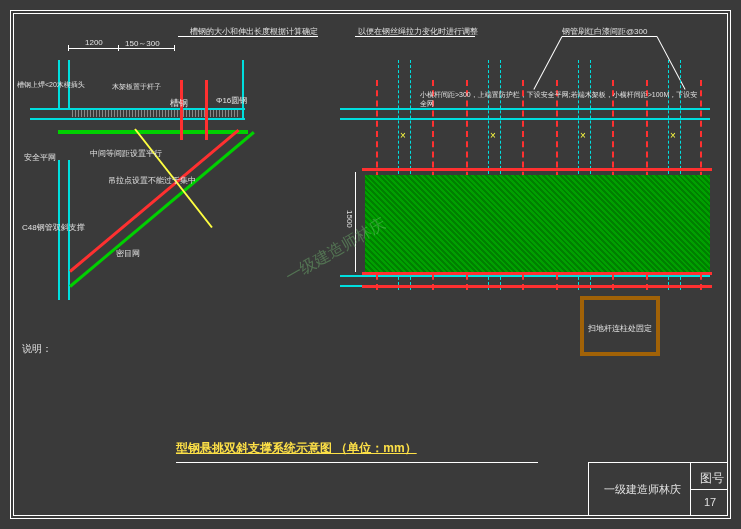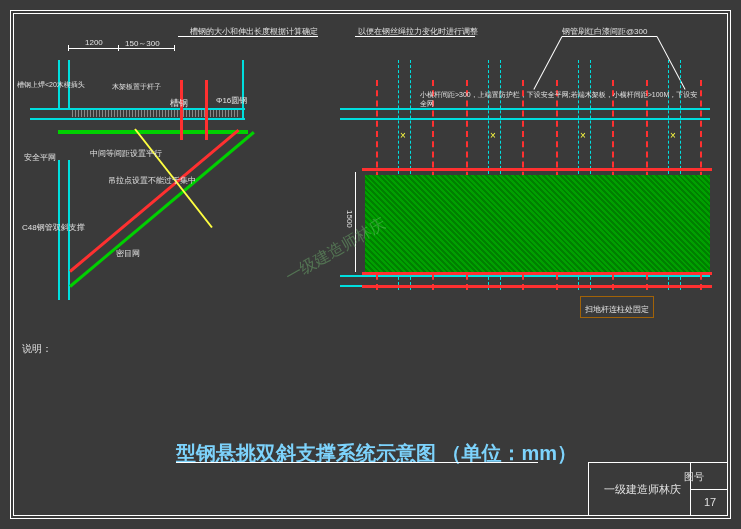--- a/index.html
+++ b/index.html
@@ -50,23 +50,24 @@
   .red-line {
     position: absolute;
     background: #ff3030;
   }
   .green-fill {
     position: absolute;
     background: repeating-linear-gradient(45deg, #00a000, #00a000 2px, #008000 2px, #008000 4px);
   }
   .main-title {
     position: absolute;
-    color: #7dd3fc;
-    font-size: 20px;
+    color: #fde047;
+    font-size: 12px;
     font-weight: bold;
+    text-decoration: underline;
   }
   .desc-text {
     position: absolute;
     color: #e0e0e0;
     font-size: 9px;
     line-height: 1.8;
     width: 700px;
   }
   .watermark {
     position: absolute;
@@ -175,34 +176,34 @@
 
   <div style="position:absolute;left:400px;top:130px;color:#ffff40;font-size:10px">×</div>
   <div style="position:absolute;left:490px;top:130px;color:#ffff40;font-size:10px">×</div>
   <div style="position:absolute;left:580px;top:130px;color:#ffff40;font-size:10px">×</div>
   <div style="position:absolute;left:670px;top:130px;color:#ffff40;font-size:10px">×</div>
 
   <div class="label" style="left:420px;top:90px;font-size:7px;width:280px;white-space:normal;line-height:1.3">小横杆间距&gt;300，上端置防护栏，下设安全平网;若端木架板，小横杆间距&gt;100M，下设安全网</div>
   <div class="dim-v" style="left:345px;top:210px">1500</div>
   <div class="white-line" style="left:355px;top:172px;width:1px;height:100px"></div>
 
-  <div style="position:absolute;left:580px;top:296px;border:1px solid #a16207;padding:1px 4px">
+  <div style="position:absolute;left:580px;top:296px;border:4px solid #a16207;padding:17px 4px">
     <span class="label" style="position:static">扫地杆连柱处固定</span>
   </div>
 
   <div class="watermark" style="left:280px;top:240px">一级建造师林庆</div>
 
   <div class="label" style="left:22px;top:342px;font-size:10px">说明：</div>
 
   <div class="main-title" style="left:176px;top:440px">型钢悬挑双斜支撑系统示意图 （单位：mm）</div>
   <div class="white-line" style="left:176px;top:462px;width:362px;height:1px"></div>
 
   <div class="white-line" style="left:14px;top:462px;width:714px;height:1px;opacity:0"></div>
   <div class="white-line" style="left:588px;top:462px;width:140px;height:1px"></div>
   <div class="white-line" style="left:588px;top:462px;width:1px;height:54px"></div>
   <div class="white-line" style="left:690px;top:462px;width:1px;height:54px"></div>
   <div class="white-line" style="left:690px;top:489px;width:38px;height:1px"></div>
 
   <div class="label" style="left:604px;top:482px;font-size:11px">一级建造师林庆</div>
-  <div class="label" style="left:684px;top:470px;font-size:10px">图号</div>
+  <div class="label" style="left:700px;top:470px;font-size:12px">图号</div>
   <div class="label" style="left:704px;top:496px;font-size:11px">17</div>
 
 </div>
 
 </body></html>

